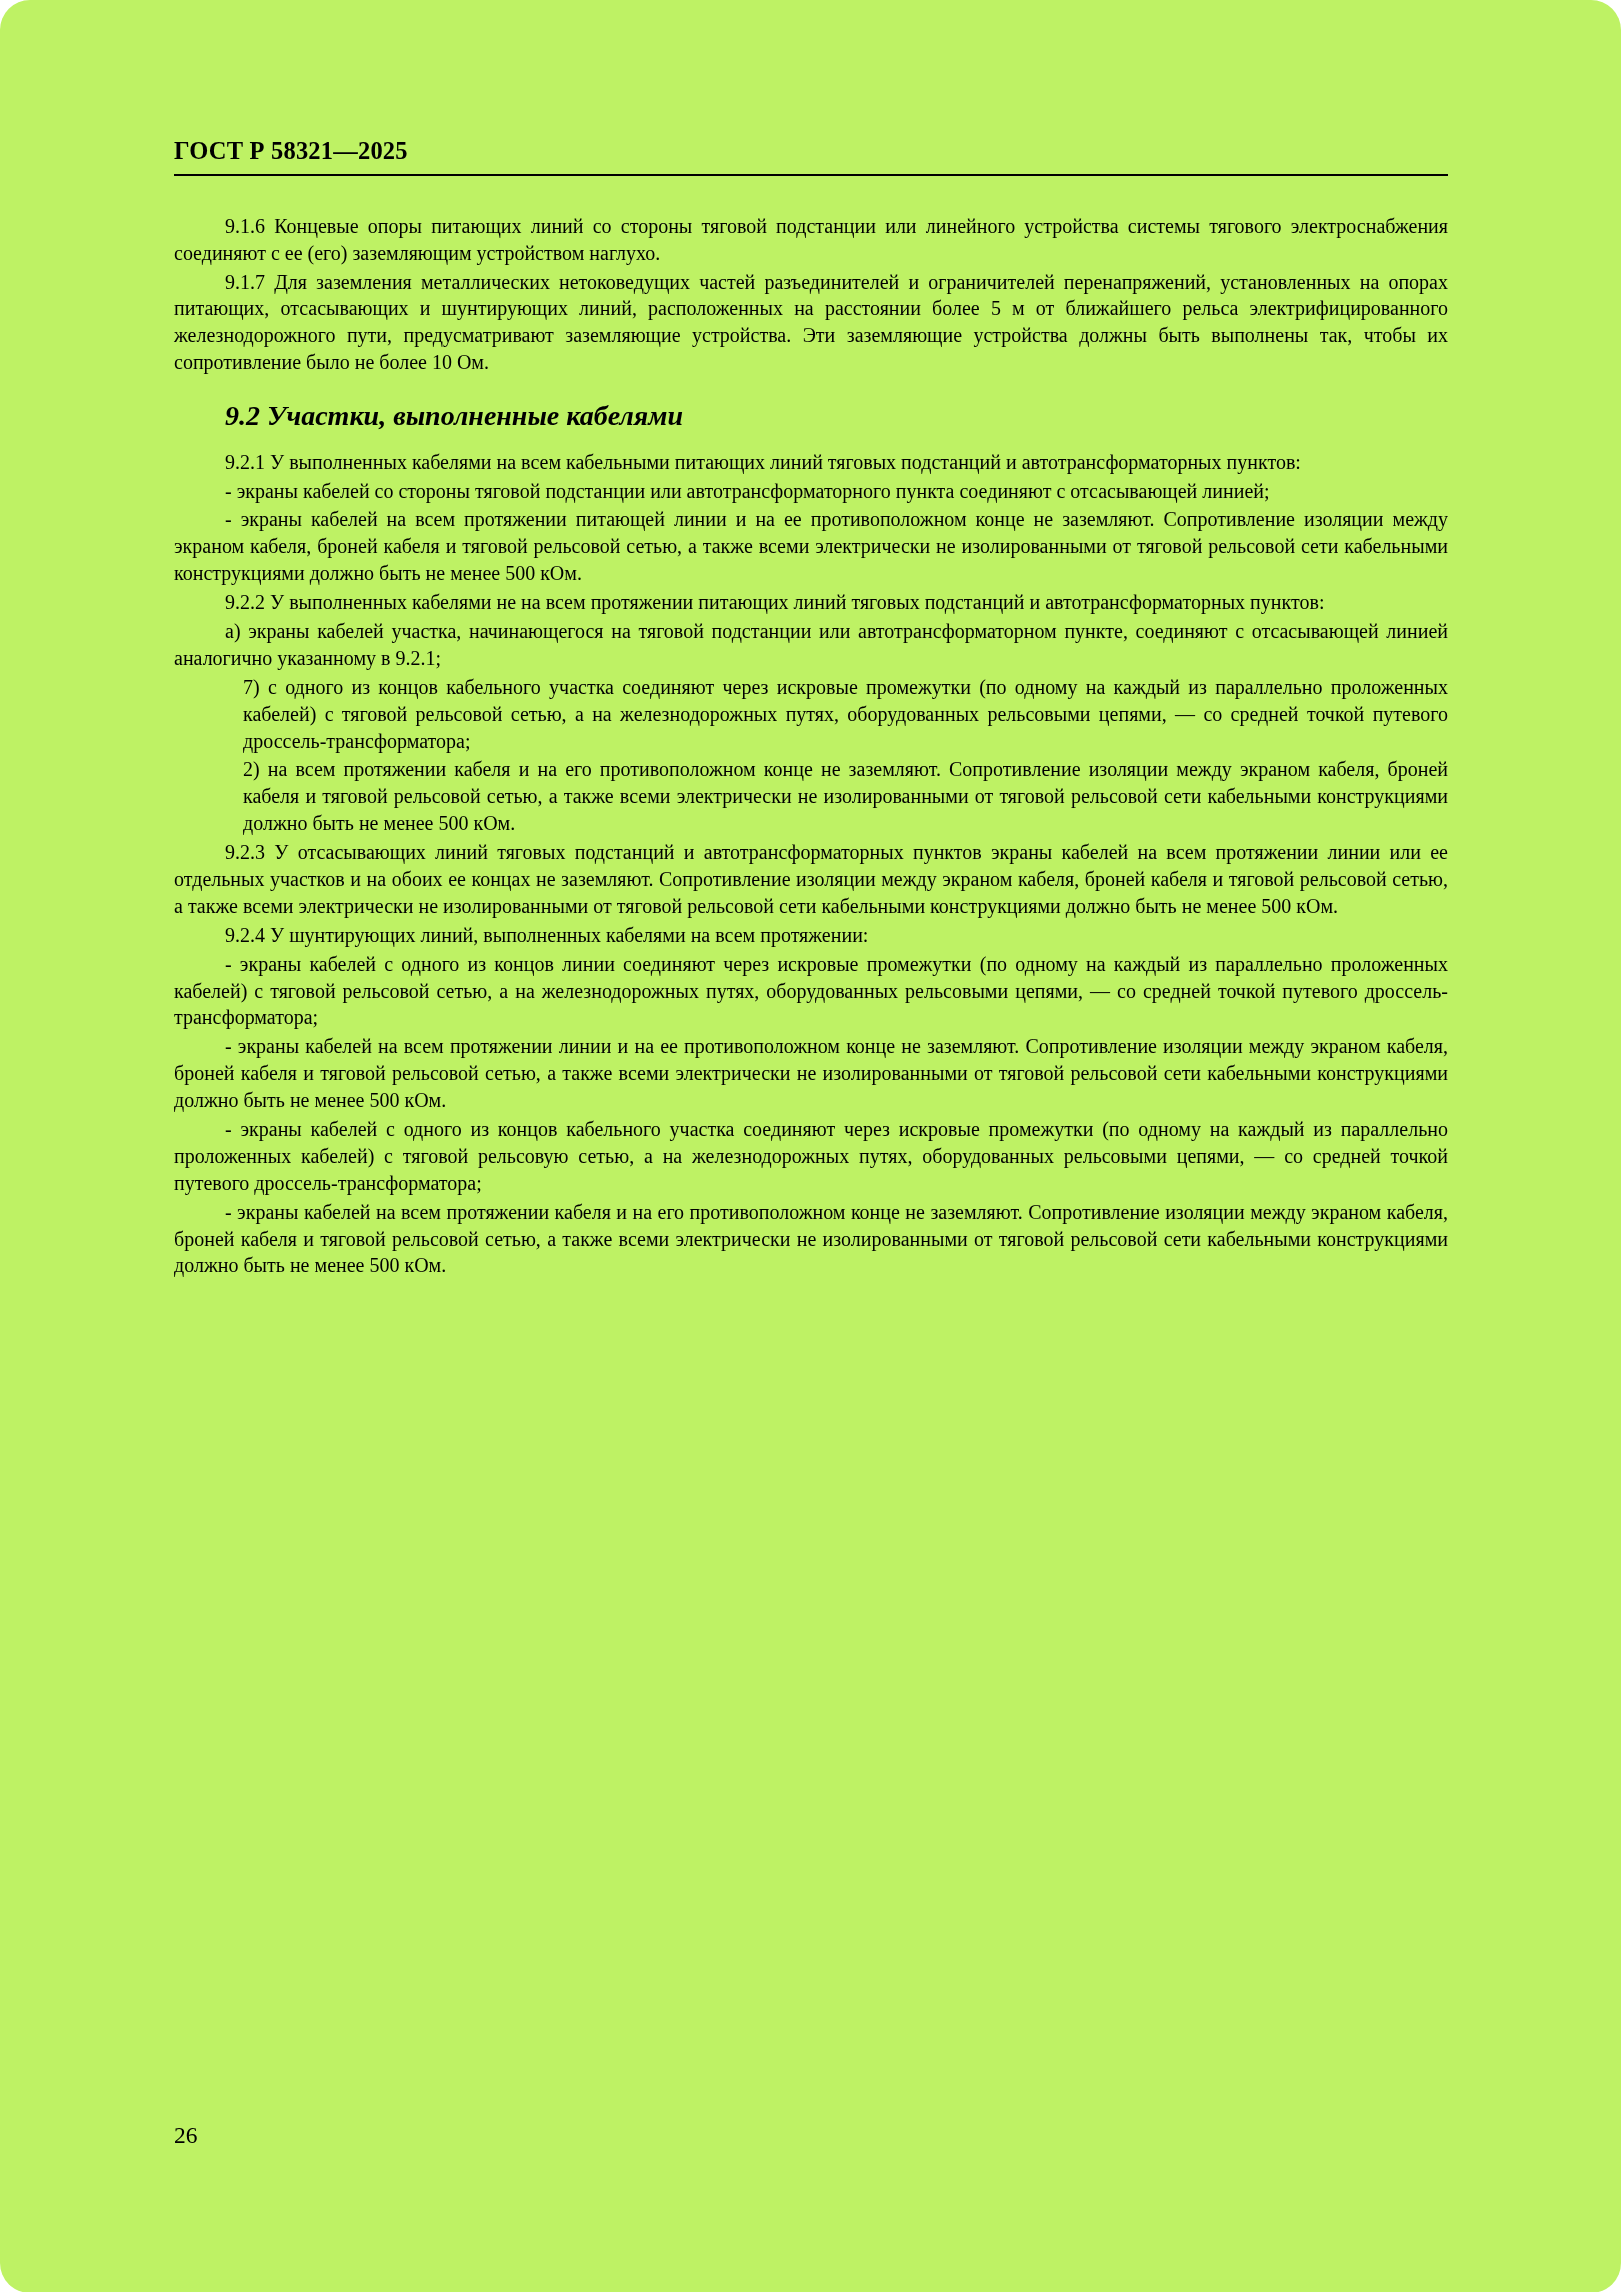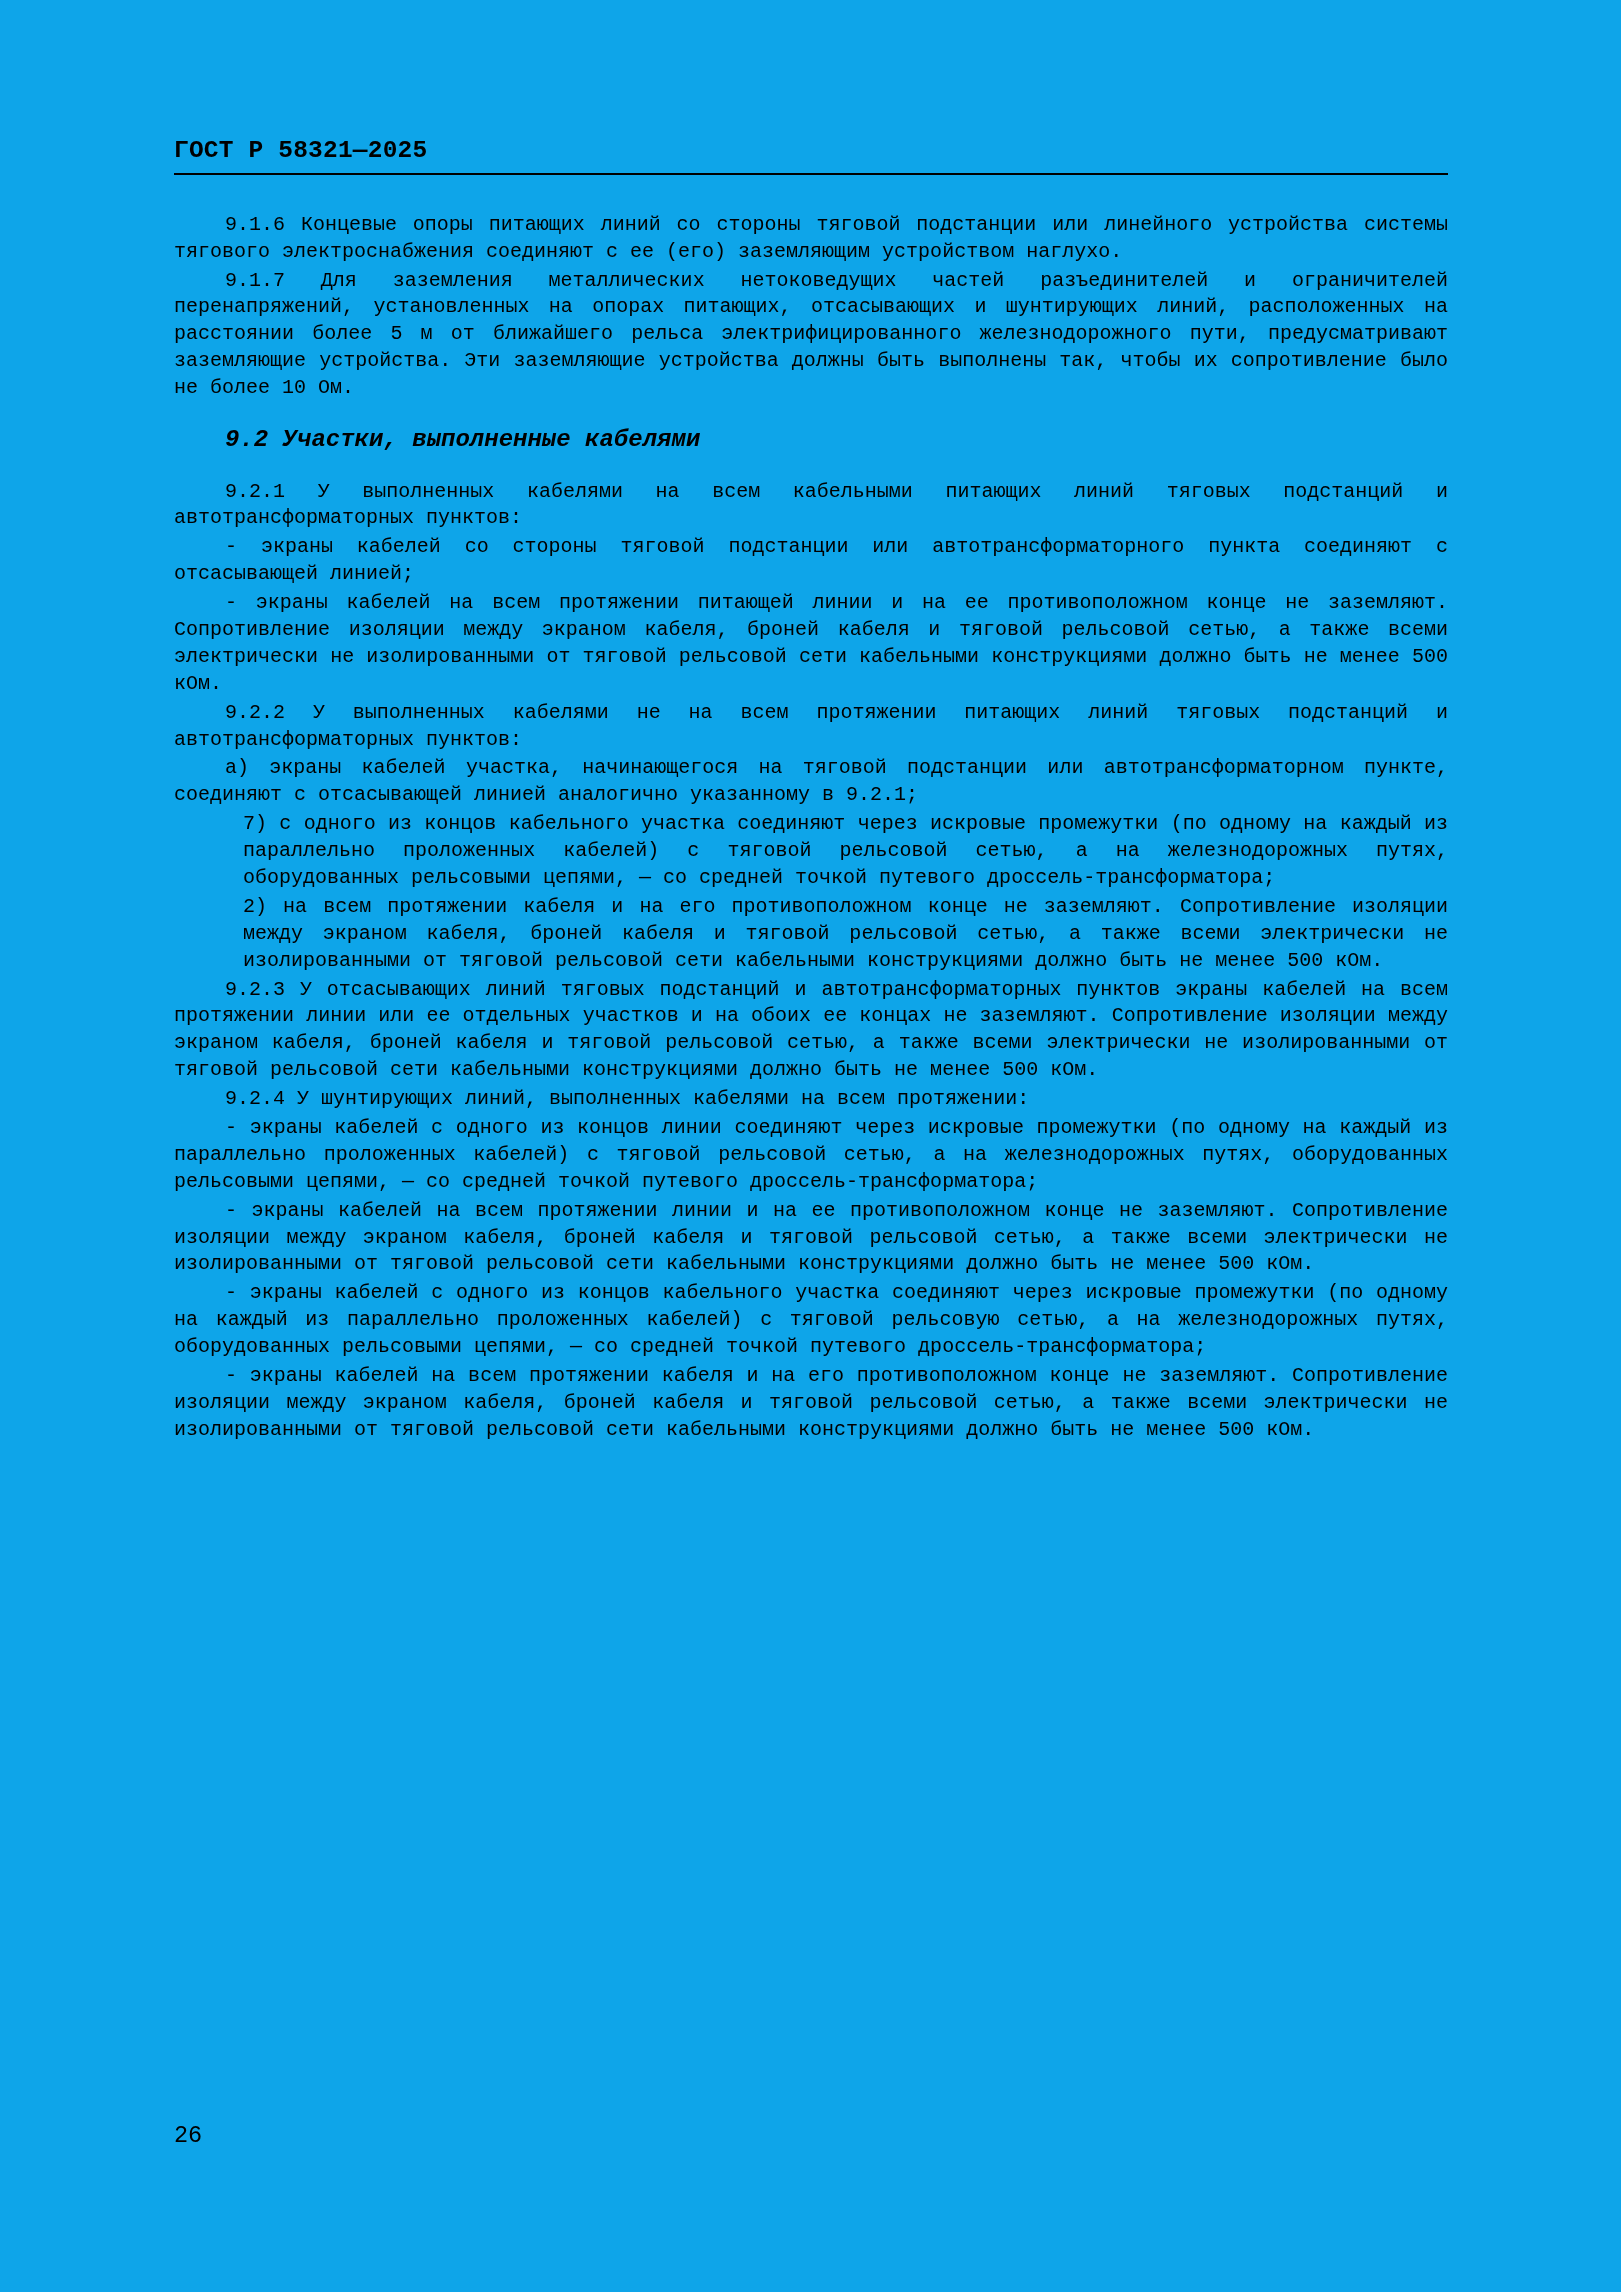--- a/index.html
+++ b/index.html
@@ -5,24 +5,25 @@
   html, body {
     margin: 0;
     padding: 0;
     background: #ffffff;
   }
   .page {
     position: relative;
     width: 1621px;
     height: 2293px;
     margin: 0 auto;
-    background: #0ea5e9;
+    background: #bef264;
     box-sizing: border-box;
-    font-family: Liberation Mono, monospace;
+    font-family: Liberation Serif, serif;
     color: #000000;
+    border-radius: 30px;
   }
   .content {
     position: absolute;
     left: 174px;
     top: 137px;
     width: 1274px;
   }
   .doc-header {
     font-size: 24.5px;
     font-weight: bold;
@@ -36,26 +37,26 @@
     font-size: 20px;
     line-height: 1.345;
     text-align: justify;
     text-justify: inter-word;
     hyphens: manual;
   }
   .indent {
     text-indent: 51px;
   }
   .sub-head {
-    font-size: 24px;
+    font-size: 28px;
     font-weight: bold;
     font-style: italic;
     text-indent: 51px;
     margin-top: 23.5px;
-    margin-bottom: 26px;
+    margin-bottom: 17px;
     text-align: left;
   }
   .lvl2 {
     margin-left: 69px;
     text-indent: 0;
   }
   .gap-top {
     margin-top: 2px;
   }
   .footer {

